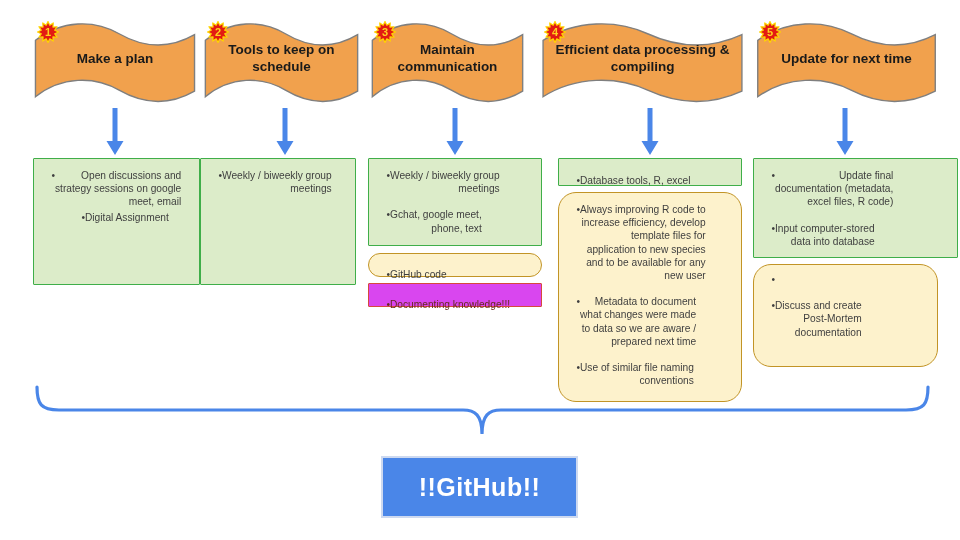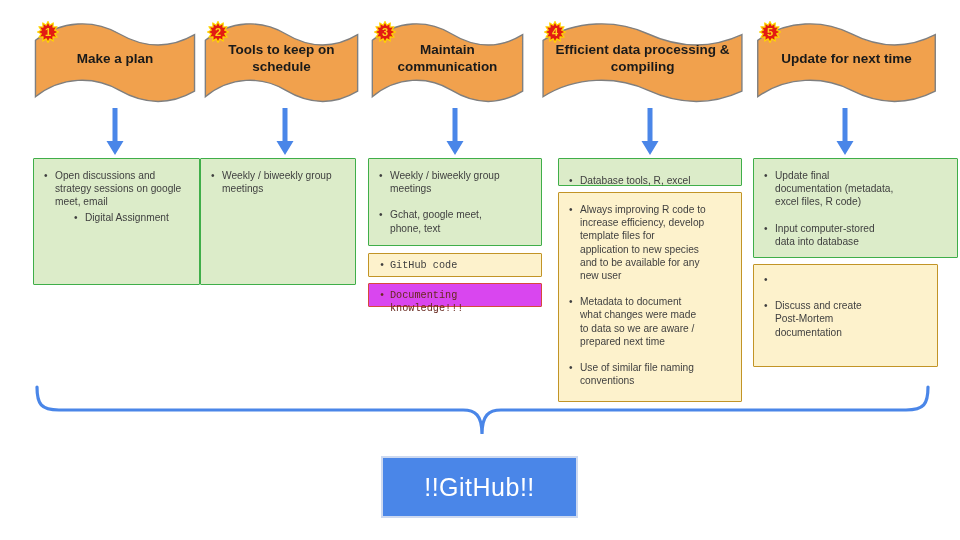--- a/index.html
+++ b/index.html
@@ -20,41 +20,41 @@
   .badge{position:absolute;left:4px;top:7px;width:22px;height:22px;}
   .badge text{font-size:11px;font-weight:bold;fill:#ffd21e;}
 
   
   .arrow{position:absolute;top:108px;width:20px;height:47px;}
 
   
   .box{position:absolute;box-sizing:border-box;border:1.6px solid;border-radius:1px;
        padding:10px 6px 6px 10px;font-size:10.2px;line-height:13.2px;}
   .box.green {background:#dcecc9;border-color:#3fae49;color:#3f3f3f;}
-  .box.yellow{background:#fdf2cc;border-color:#c29426;color:#3f3f3f;}
+  .box.yellow{background:#fdf2cc;border-color:#c29426;color:#3f3f3f;border-radius:18px;}
   .box.red   {background:#d946ef;border-color:#d6493c;color:#67291f;}
-  .box.slim  {padding-top:5px;font-family:Liberation Mono, monospace;}
+  .box.slim  {padding-top:14px;}
   .box.slim4 {padding-top:15px;}
   .box.tightright{padding-right:28px;}
   .box.pt8{padding-top:8px;}
 
-  .bullet{display:flex;}
+  .bullet{display:flex;text-align:right;}
   .bullet + .bullet{margin-top:13px;}
   .bullet.lv2{margin-left:30px;margin-top:2px;}
   .bullet .dot{flex:none;width:11px;}
   .bullet .dot::before{content:"\2022";}
   .bullet .txt{white-space:pre-line;}
 
   
   .brace{position:absolute;left:25px;top:380px;}
   .github-box{
     position:absolute;left:381px;top:456px;width:197px;height:62px;box-sizing:border-box;
     background:#4a86e8;border:2px solid #cdd9f0;display:flex;align-items:center;justify-content:center;
   }
-  .github-box .label{color:#ffffff;font-weight:normal;font-size:25px;letter-spacing:.5px;}
+  .github-box .label{color:#ffffff;font-weight:bold;font-size:25px;letter-spacing:.5px;}
 </style>
 </head>
 <body>
 
 <div id="slide">
 
   <svg class="brace" width="915" height="62" viewBox="0 0 915 62">
     <path d="M 12,7 C 12,24 16,30 34,30 L 438,30 C 450,30 457,35 457,54 C 457,35 464,30 476,30 L 881,30 C 899,30 903,24 903,7" fill="none" stroke="#4a86e8" stroke-width="3.2" stroke-linecap="round"></path>
   </svg>
 

